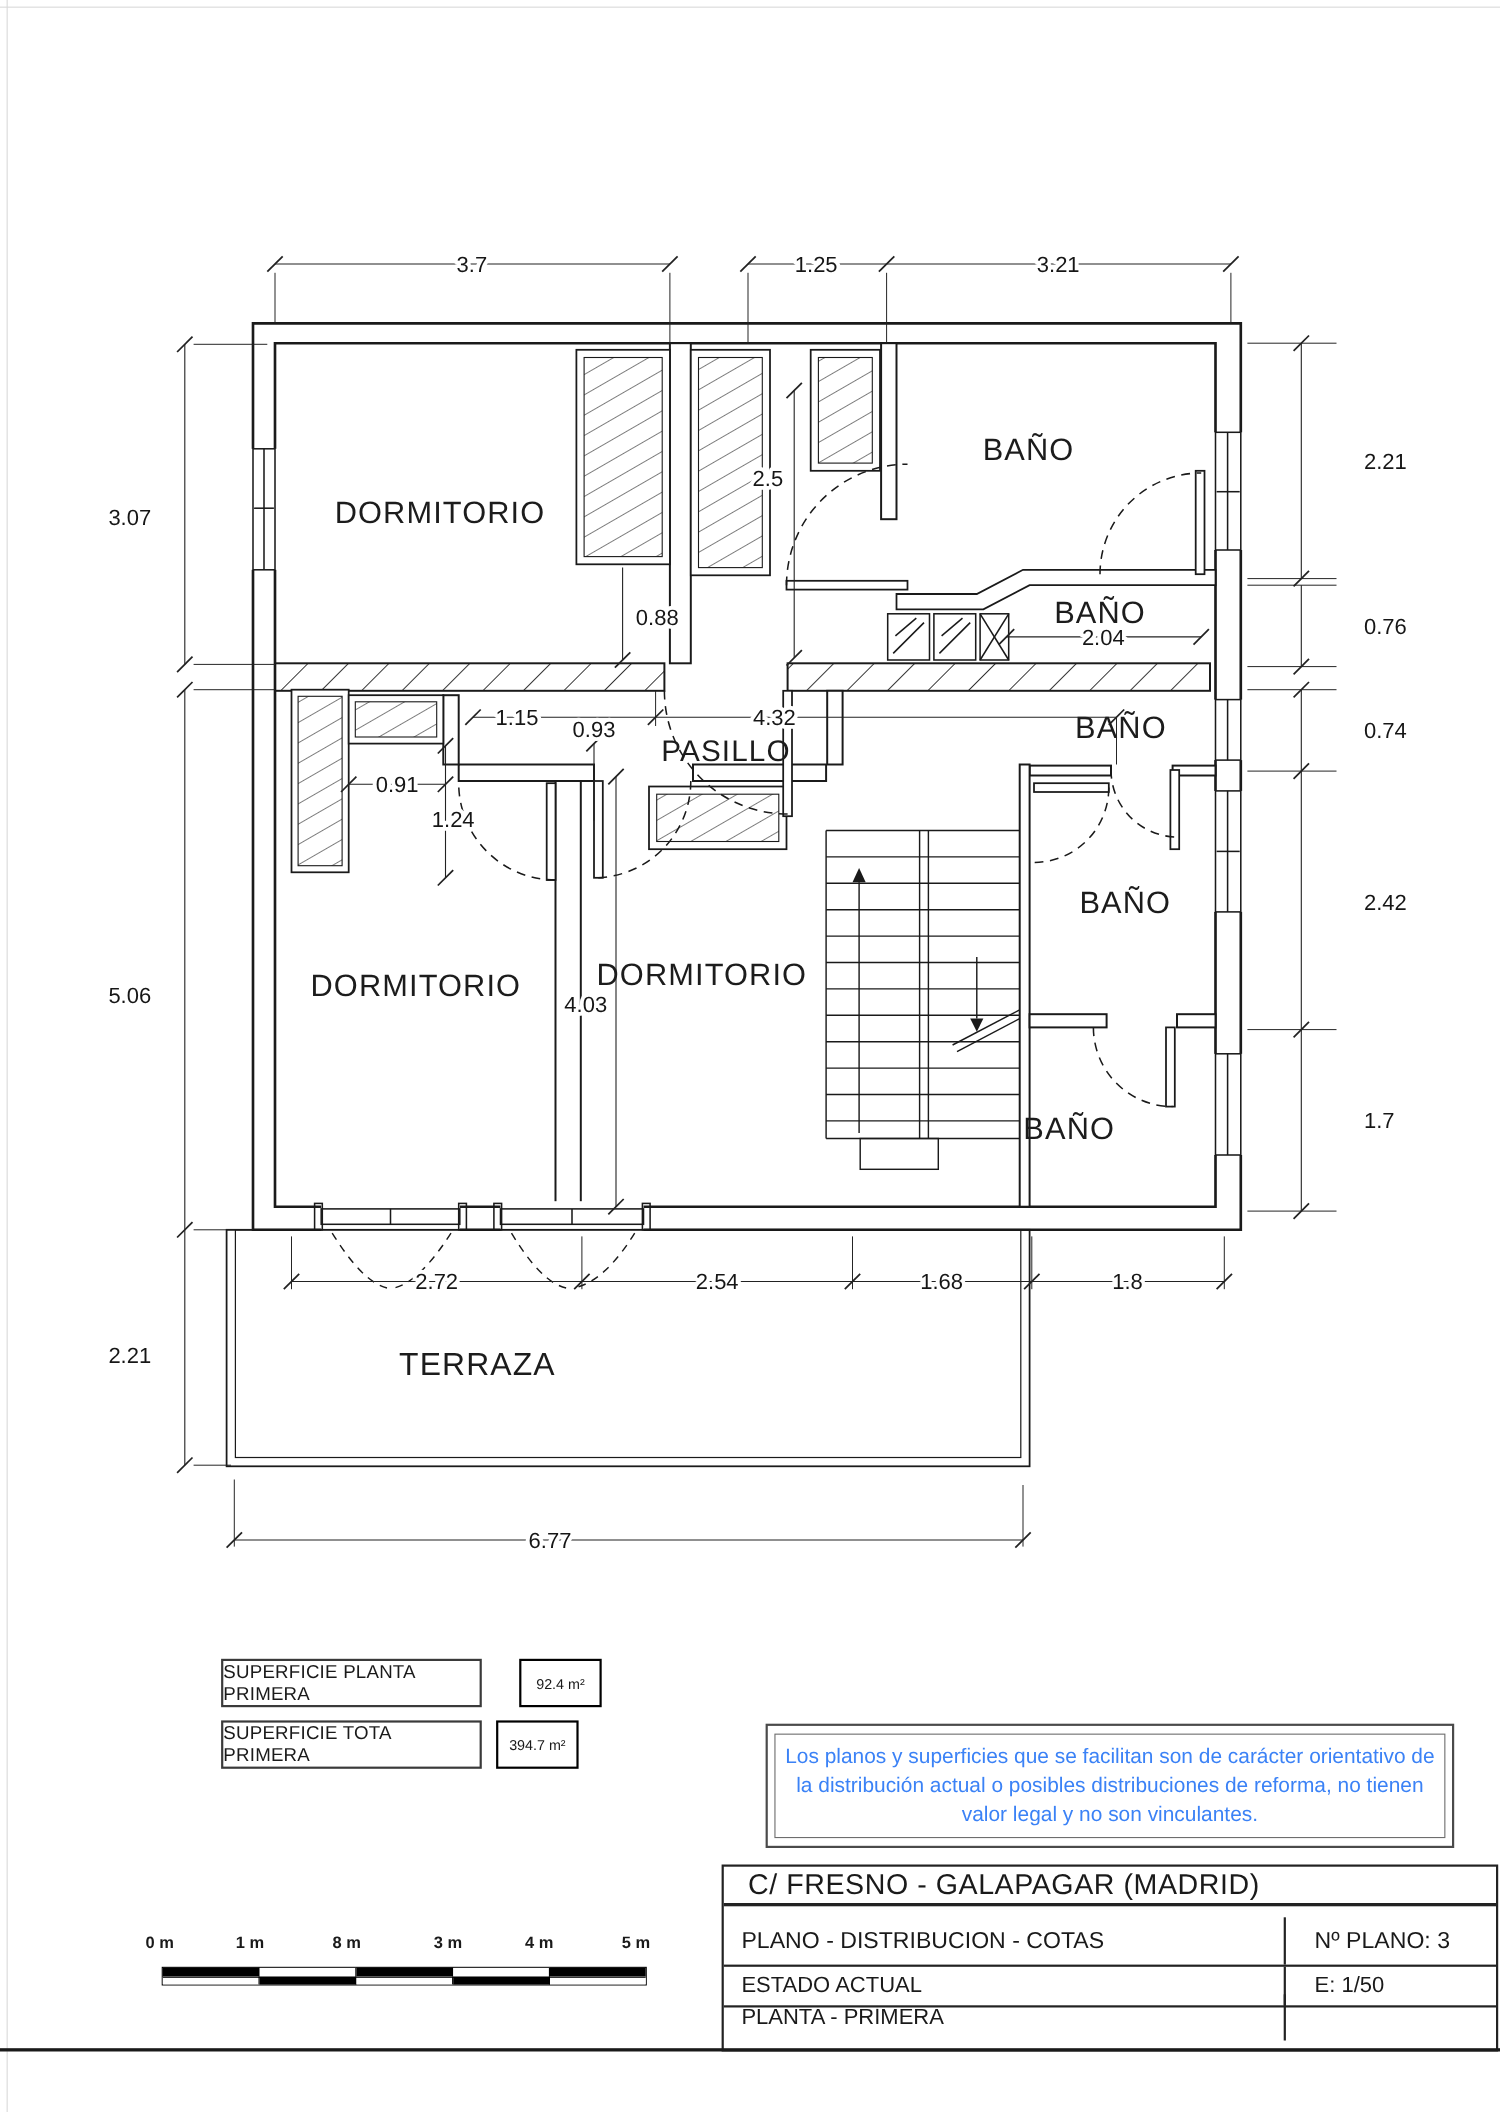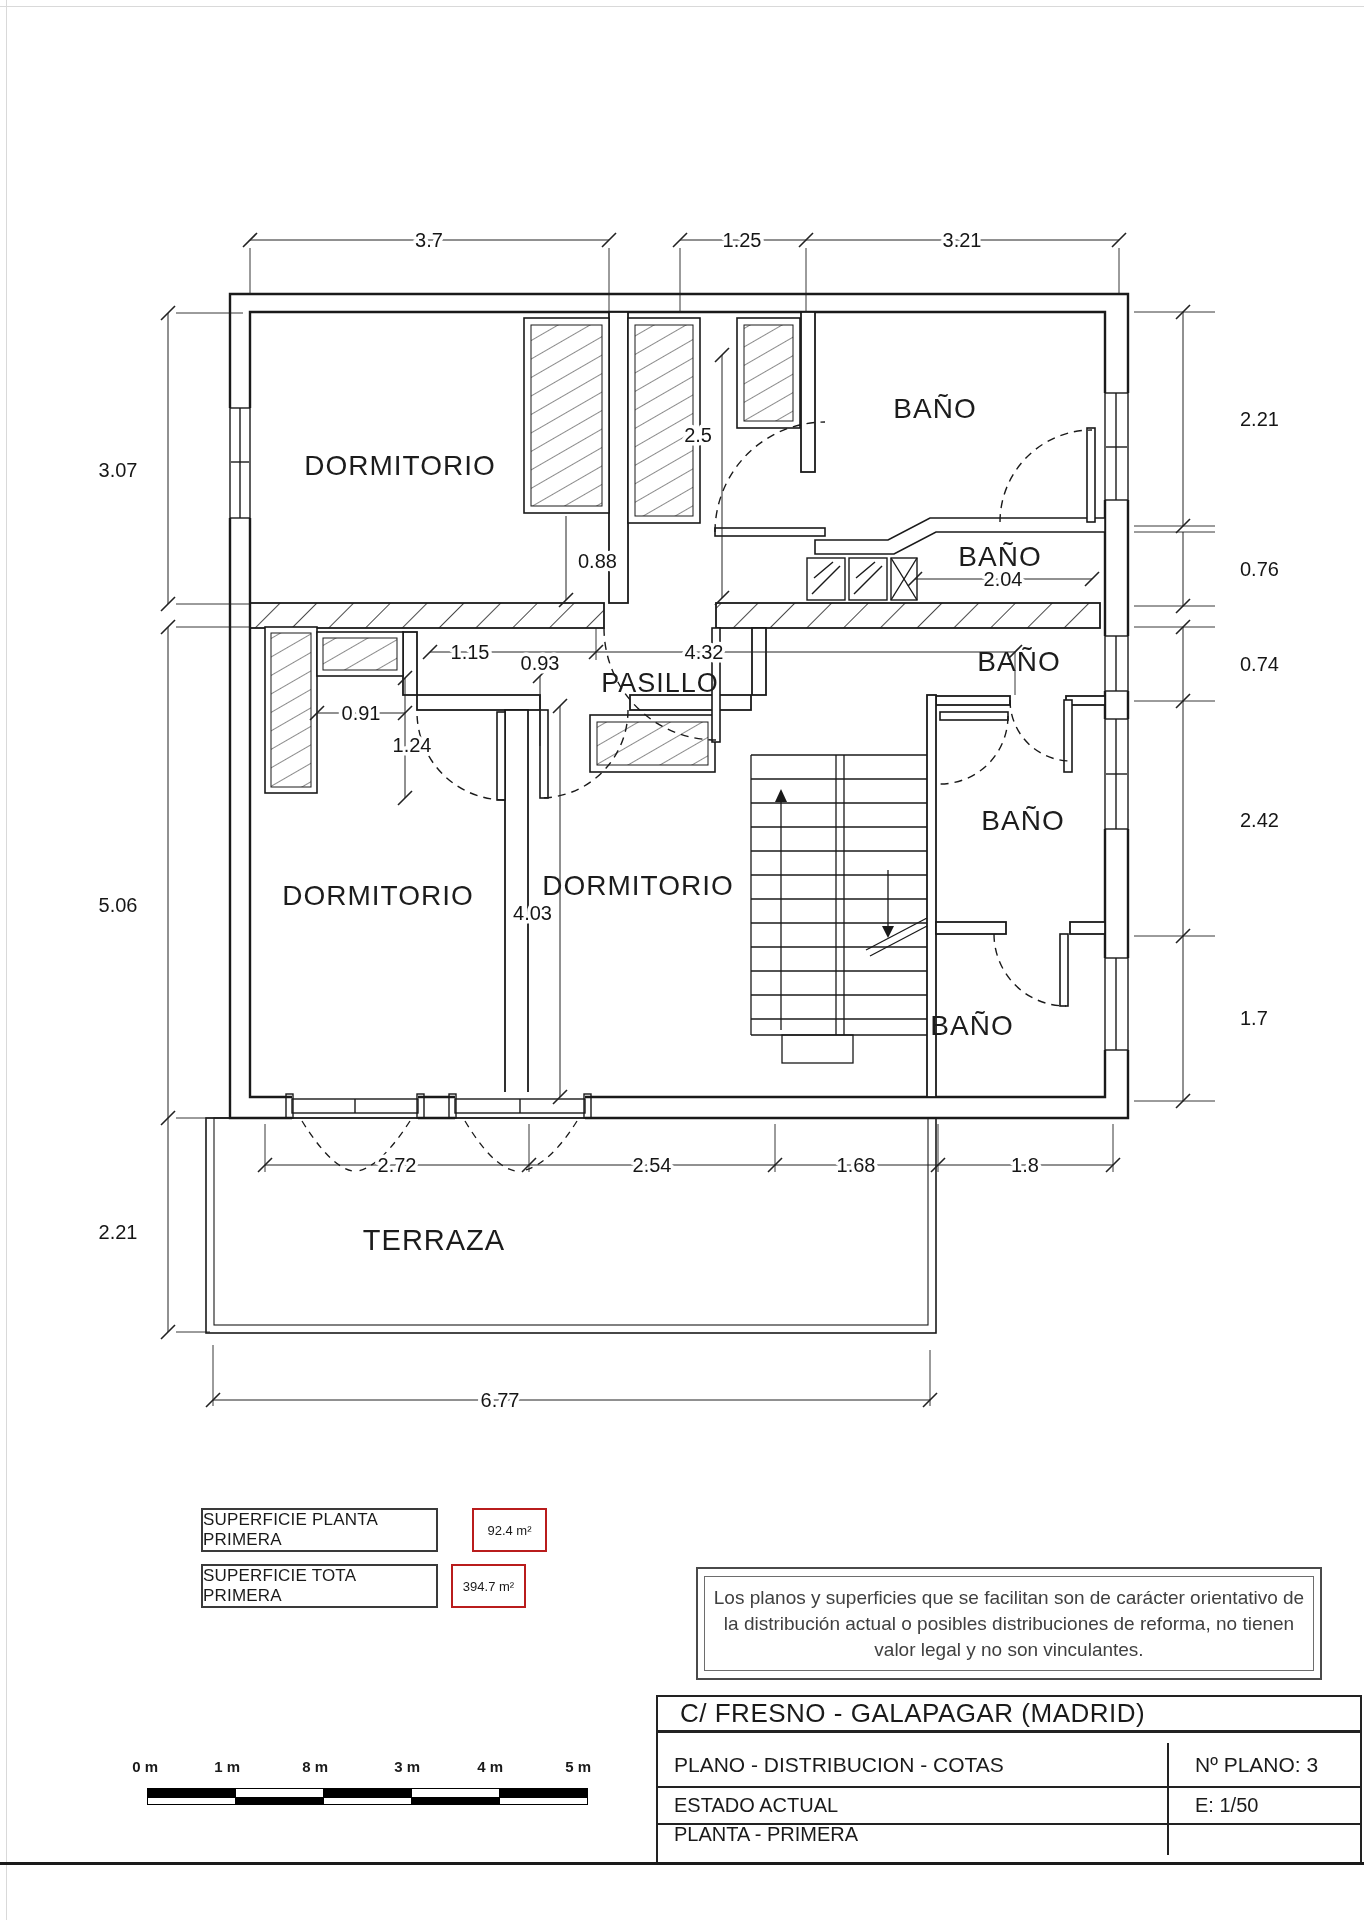--- a/index.html
+++ b/index.html
@@ -14,32 +14,32 @@
   .edge-top{position:absolute;left:0;top:6px;width:100%;height:1px;background:#d9d9d9;}
   .edge-left{position:absolute;left:6px;top:0;width:1px;height:100%;background:#d9d9d9;}
 
   svg text{font-family:"Liberation Sans", sans-serif;}
   .room{font-size:28px;fill:#1c1c1c;letter-spacing:1px;}
   .dim{font-size:20px;fill:#161616;paint-order:stroke;stroke:#ffffff;stroke-width:7px;stroke-linejoin:round;}
 
   
   .area-row{position:absolute;display:flex;}
   .area-label{width:233px;height:40px;border:2px solid #3a3a3a;display:flex;align-items:center;justify-content:center;font-size:17px;letter-spacing:0.2px;}
-  .area-value{width:71px;height:40px;border:2px solid #b91c1c;margin-left:13px;display:flex;align-items:center;justify-content:center;font-size:13px;}
+  .area-value{width:71px;height:40px;border:2px solid #000000;margin-left:13px;display:flex;align-items:center;justify-content:center;font-size:13px;}
 
   
   .disclaimer{
     position:absolute;left:696px;top:1567px;width:626px;height:113px;
     border:2.5px solid #4a4a4a;box-sizing:border-box;
     display:flex;align-items:center;justify-content:center;
   }
   .disclaimer-inner{
     width:610px;height:95px;border:1.5px solid #6d6d6d;box-sizing:border-box;
     display:flex;flex-direction:column;align-items:center;justify-content:center;
-    color:#404040;font-size:19px;line-height:26px;text-align:center;
+    color:#3b82f6;font-size:19px;line-height:26px;text-align:center;
   }
 
   
   .titleblock{position:absolute;left:656px;top:1695px;width:706px;height:170px;border:2.5px solid #222;box-sizing:border-box;}
   .tb-row{position:absolute;left:0;width:100%;box-sizing:border-box;display:flex;align-items:center;}
   .tb-r1{top:0;height:36px;border-bottom:3px solid #222;font-size:26px;padding-left:22px;letter-spacing:0.5px;}
   .tb-r2{top:46px;height:45px;border-bottom:2px solid #222;font-size:21px;}
   .tb-r3{top:91px;height:37px;border-bottom:2px solid #222;font-size:20px;}
   .tb-r4{top:116px;height:42px;font-size:20px;}
   .tb-left{flex:0 0 509px;padding-left:16px;box-sizing:border-box;}

